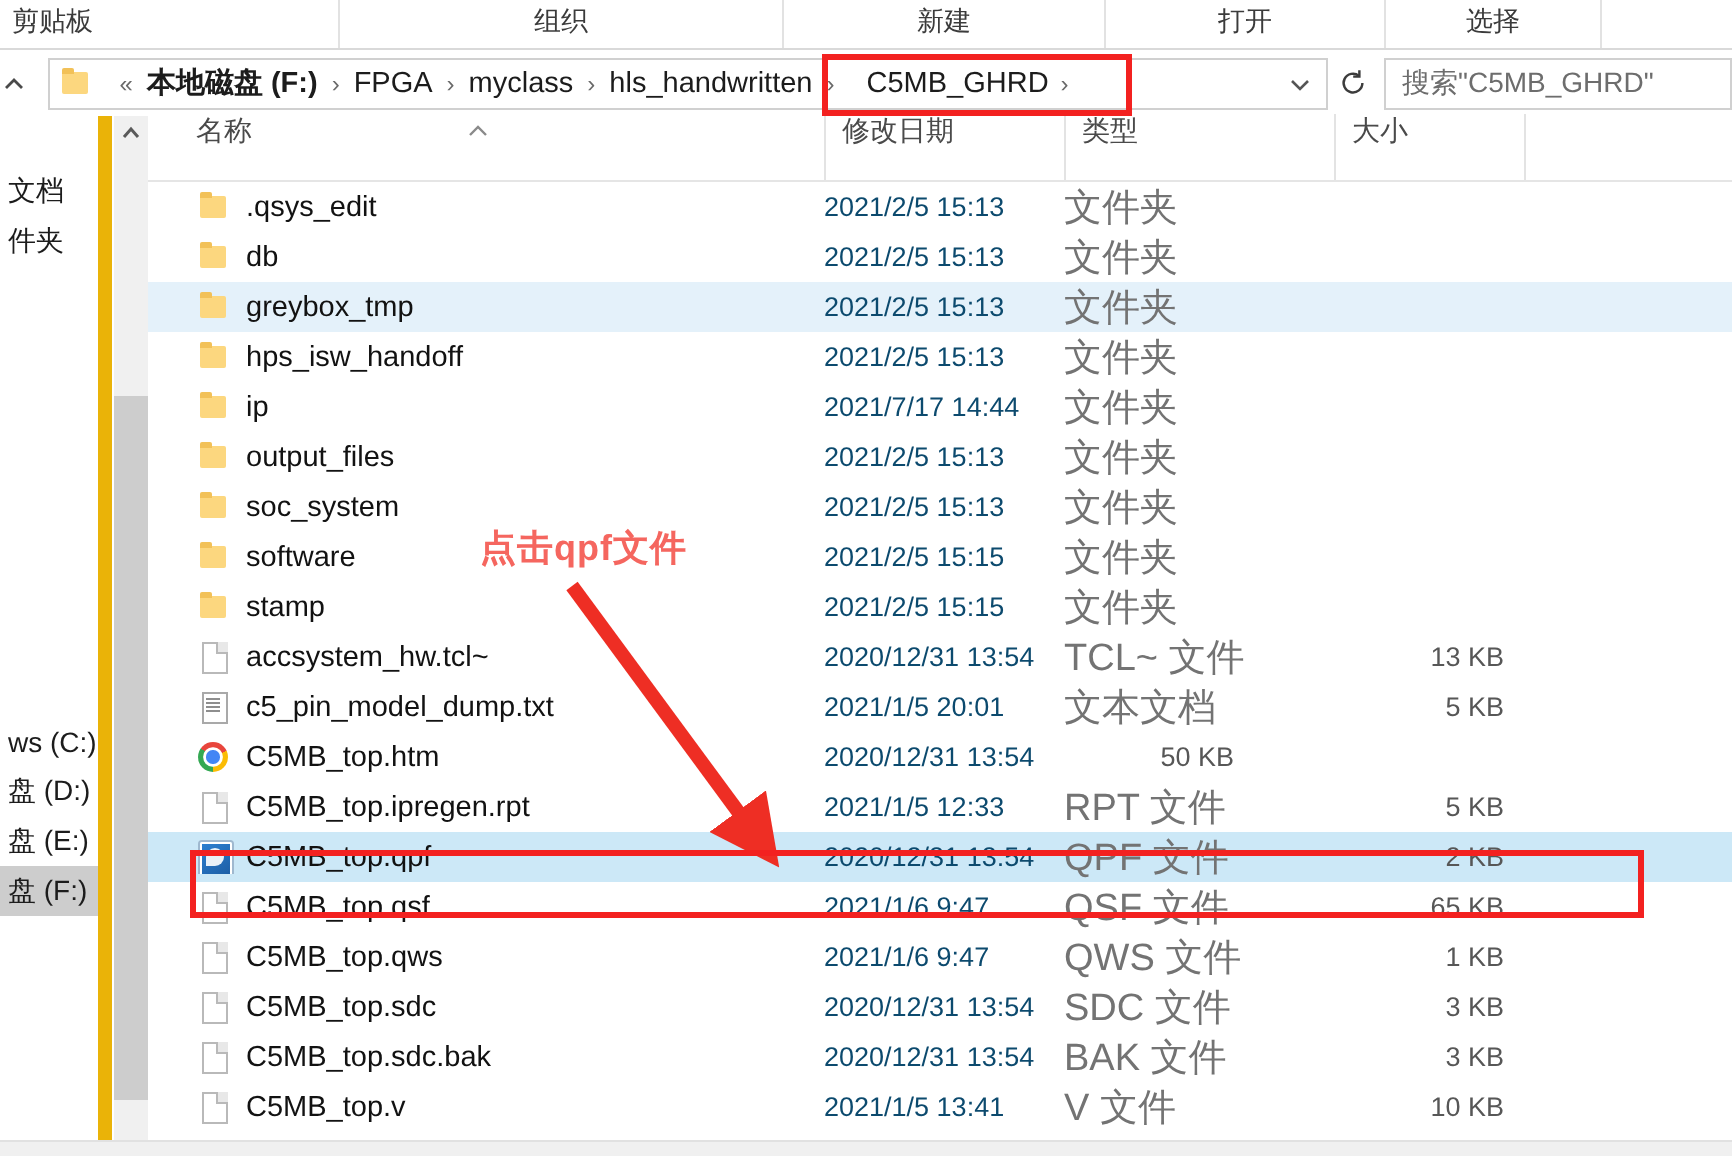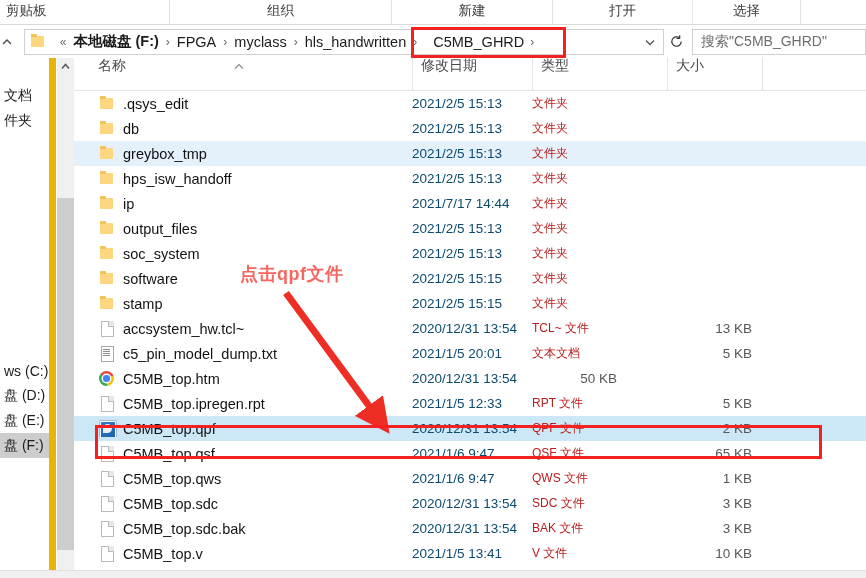--- a/index.html
+++ b/index.html
@@ -208,22 +208,22 @@
     color: #121212;
     overflow: hidden;
   }
   .cell-date {
     width: 120px;
     font-size: 13.5px;
     color: #0c4a6e;
   }
   .cell-type {
     width: 135px;
-    font-size: 12px;
-    color: #b91c1c;
+    font-size: 19px;
+    color: #737373;
     overflow: hidden;
   }
   .cell-size {
     width: 95px;
     font-size: 13.5px;
     color: #575757;
     text-align: right;
     padding-right: 10px;
   }
 

